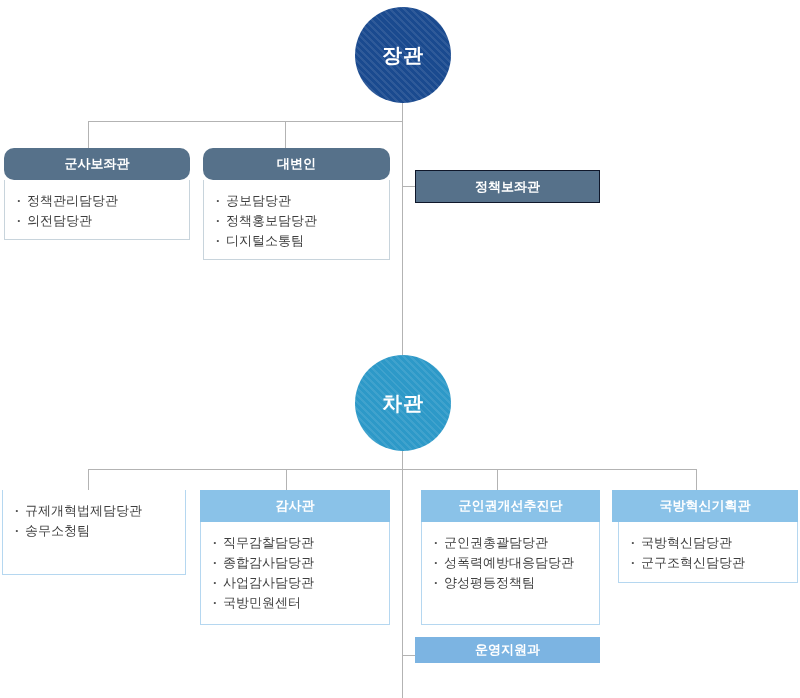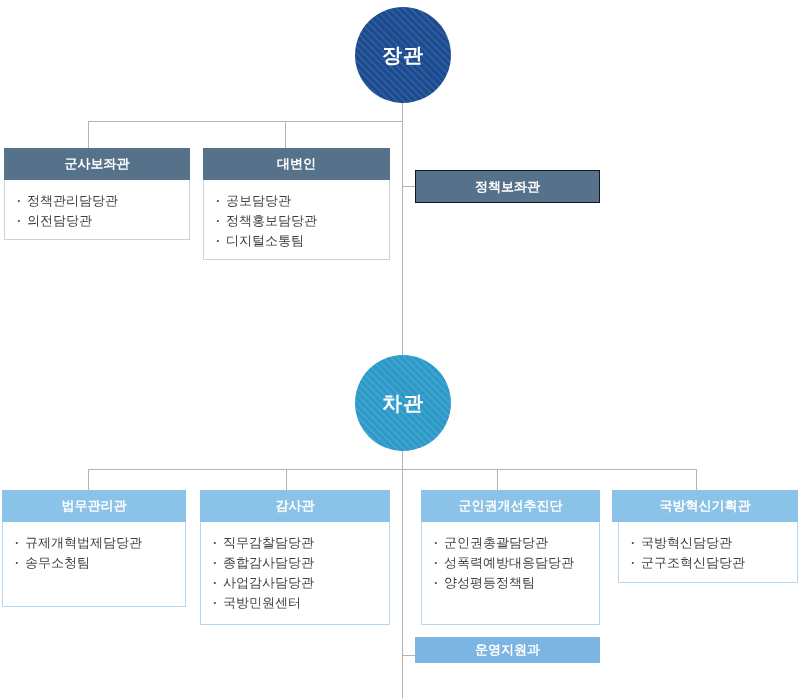--- a/index.html
+++ b/index.html
@@ -16,21 +16,21 @@
     display:flex;align-items:center;justify-content:center;
     color:#fff;font-weight:bold;font-size:20px;letter-spacing:1px;
     background-image:repeating-linear-gradient(45deg,rgba(255,255,255,0.09) 0px,rgba(255,255,255,0.09) 2px,transparent 2px,transparent 5px);}
   .circle-minister{left:355px;top:7px;background-color:var(--minister-circle,#1a4a8f);}
   .circle-vice{left:355px;top:355px;background-color:var(--vice-circle,#2d99c8);}
 
   
   .org-box{position:absolute;box-sizing:border-box;background:#fff;}
   .org-header{height:32px;display:flex;align-items:center;justify-content:center;
     color:#fff;font-weight:bold;font-size:13px;}
-  .slate .org-header{background:var(--slate-header,#56718a);}
+  .slate .org-header{background:var(--slate-header,#56718a);border-radius:10px;}
   .blue  .org-header{background:var(--blue-header,#8ac2e8);}
   .org-body{box-sizing:border-box;border:1px solid #c8d4dc;border-top:none;
     padding:11px 8px 8px 11px;}
   .blue .org-body{border-color:#b5d7f0;}
   .org-body ul{list-style:none;margin:0;padding:0;}
   .org-body li{position:relative;font-size:13px;color:#3e3e3e;line-height:20px;padding-left:11px;}
   .org-body li::before{content:"\00B7";position:absolute;left:1px;font-weight:bold;color:#555;}
 
   
   .solo{position:absolute;box-sizing:border-box;display:flex;align-items:center;justify-content:center;
@@ -85,21 +85,20 @@
 
   <div class="solo solo-slate" style="left:415px;top:170px;width:185px;height:33px;">
     <span>정책보좌관</span>
   </div>
 
   <div class="circle circle-vice">
     <span>차관</span>
   </div>
 
   <div class="org-box blue" style="left:2px;top:490px;width:184px;">
-    <div class="org-header">법무관리관</div>
     <div class="org-body" style="min-height:85px;">
       <ul>
         <li>규제개혁법제담당관</li>
         <li>송무소청팀</li>
       </ul>
     </div>
   </div>
 
   <div class="org-box blue" style="left:200px;top:490px;width:190px;">
     <div class="org-header">감사관</div>

